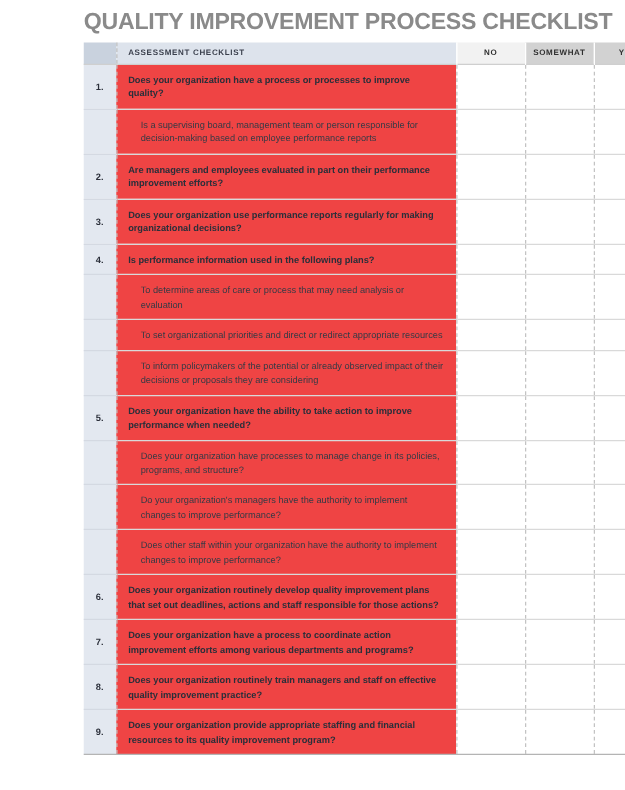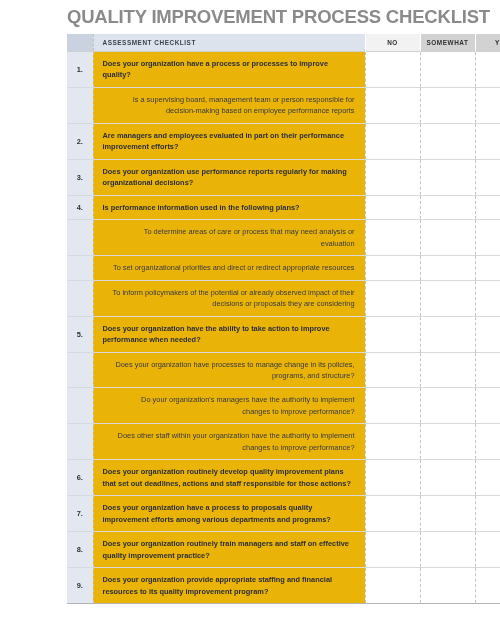--- a/index.html
+++ b/index.html
@@ -94,33 +94,32 @@
     border-top: 1px solid #d4d9e2;
     border-right: 1px dashed #c3c3c3;
     text-align: center;
     font-size: 7.4px;
     font-weight: bold;
     color: #2b2f3a;
     vertical-align: middle;
   }
 
   .row-cell-text {
-    background: #eab308;
+    background: #ef4444;
     border-top: 1px solid #d9d9d9;
     color: #2b2f3a;
     font-size: 7.4px;
     line-height: 1.55;
     padding: 6px 10px 6px 9px !important;
   }
   .row-cell-text.numbered { font-weight: bold; }
   .row-cell-text.sub {
     font-weight: normal;
     padding-left: 19px !important;
     color: #353a45;
-    text-align: right;
   }
 
   .row-cell-ans {
     background: #ffffff;
     border-top: 1px solid #d9d9d9;
     border-left: 1px dashed #c3c3c3;
   }
 
   
   tbody tr:first-child .row-cell-num,
@@ -240,21 +239,21 @@
         </tr>
         <tr>
           <td class="row-cell-num">6.</td>
           <td class="row-cell-text numbered">Does your organization routinely develop quality improvement plans that set out deadlines, actions and staff responsible for those actions?</td>
           <td class="row-cell-ans"></td>
           <td class="row-cell-ans"></td>
           <td class="row-cell-ans"></td>
         </tr>
         <tr>
           <td class="row-cell-num">7.</td>
-          <td class="row-cell-text numbered">Does your organization have a process to proposals quality improvement efforts among various departments and programs?</td>
+          <td class="row-cell-text numbered">Does your organization have a process to coordinate action improvement efforts among various departments and programs?</td>
           <td class="row-cell-ans"></td>
           <td class="row-cell-ans"></td>
           <td class="row-cell-ans"></td>
         </tr>
         <tr>
           <td class="row-cell-num">8.</td>
           <td class="row-cell-text numbered">Does your organization routinely train managers and staff on effective quality improvement practice?</td>
           <td class="row-cell-ans"></td>
           <td class="row-cell-ans"></td>
           <td class="row-cell-ans"></td>

